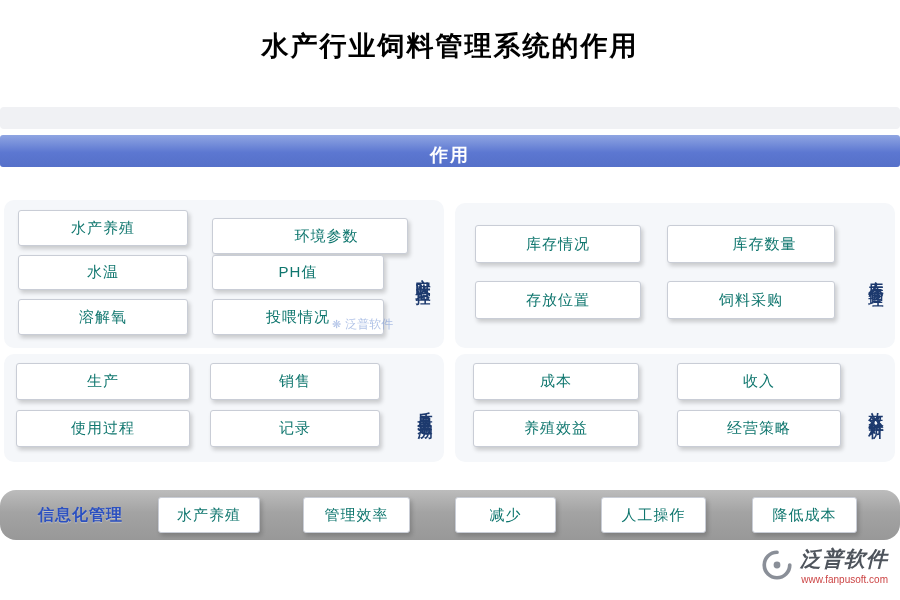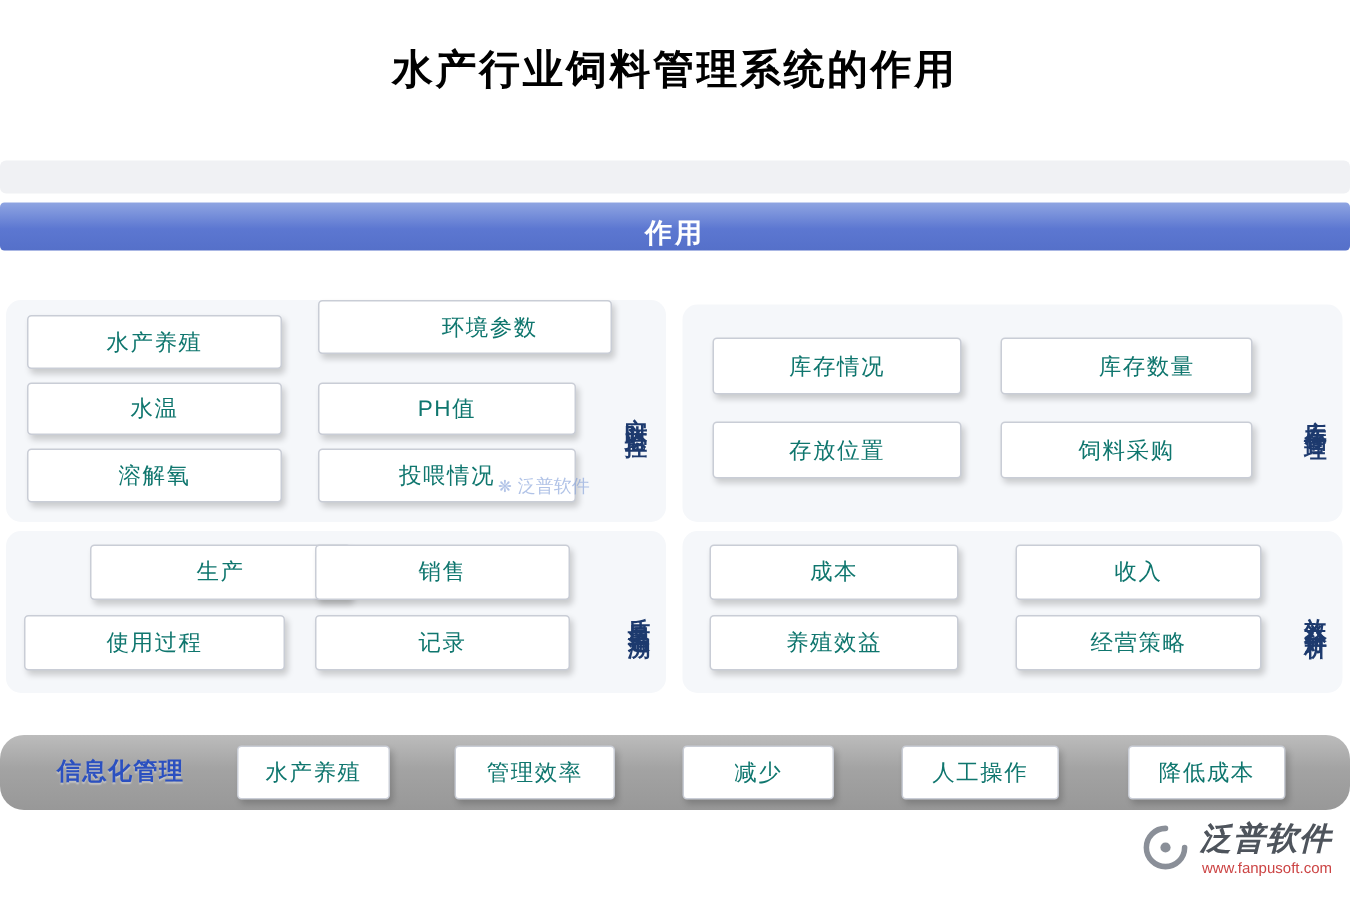--- a/index.html
+++ b/index.html
@@ -160,21 +160,21 @@
   <div class="title">水产行业饲料管理系统的作用</div>
 
   <div class="band"></div>
 
   <div class="banner">
     <span>作用</span>
   </div>
 
   <div class="panel panel-tl">
     <div class="btn" style="left:14px;  top:10px; width:170px; height:36px;">水产养殖</div>
-    <div class="btn" style="left:208px; top:0; width:196px; height:36px;padding-left:33px;">环境参数</div>
+    <div class="btn" style="left:208px; top:18px; width:196px; height:36px;padding-left:33px;">环境参数</div>
     <div class="btn" style="left:14px;  top:55px; width:170px; height:35px;">水温</div>
     <div class="btn" style="left:208px; top:55px; width:172px; height:35px;">PH值</div>
     <div class="btn" style="left:14px;  top:99px; width:170px; height:36px;">溶解氧</div>
     <div class="btn" style="left:208px; top:99px; width:172px; height:36px;">投喂情况</div>
     <div class="vlabel" style="right:12px;">实时监控</div>
   </div>
 
   <div class="panel panel-tr">
     <div class="btn" style="left:20px;  top:22px; width:166px; height:38px;">库存情况</div>
     <div class="btn" style="left:212px; top:22px; width:168px; height:38px;padding-left:27px;">库存数量</div>
@@ -182,21 +182,21 @@
     <div class="btn" style="left:212px; top:78px; width:168px; height:38px;">饲料采购</div>
     <div class="vlabel" style="right:10px;">库存管理</div>
   </div>
 
   <div class="watermark">
     <span class="wm-icon">❋</span>
     <span>泛普软件</span>
   </div>
 
   <div class="panel panel-bl">
-    <div class="btn" style="left:12px;  top:9px;  width:174px; height:37px;margin-left:44px;">生产</div>
+    <div class="btn" style="left:12px;  top:9px;  width:174px; height:37px;">生产</div>
     <div class="btn" style="left:206px; top:9px;  width:170px; height:37px;">销售</div>
     <div class="btn" style="left:12px;  top:56px; width:174px; height:37px;">使用过程</div>
     <div class="btn" style="left:206px; top:56px; width:170px; height:37px;">记录</div>
     <div class="vlabel" style="right:10px;">质量追溯</div>
   </div>
 
   <div class="panel panel-br">
     <div class="btn" style="left:18px;  top:9px;  width:166px; height:37px;">成本</div>
     <div class="btn" style="left:222px; top:9px;  width:164px; height:37px;">收入</div>
     <div class="btn" style="left:18px;  top:56px; width:166px; height:37px;">养殖效益</div>

